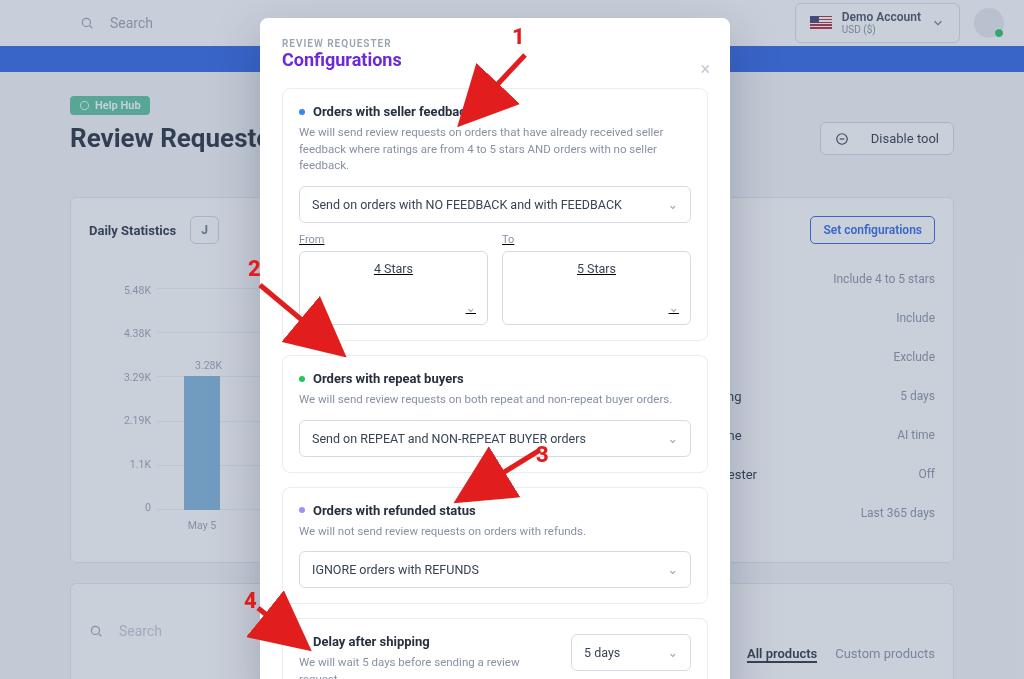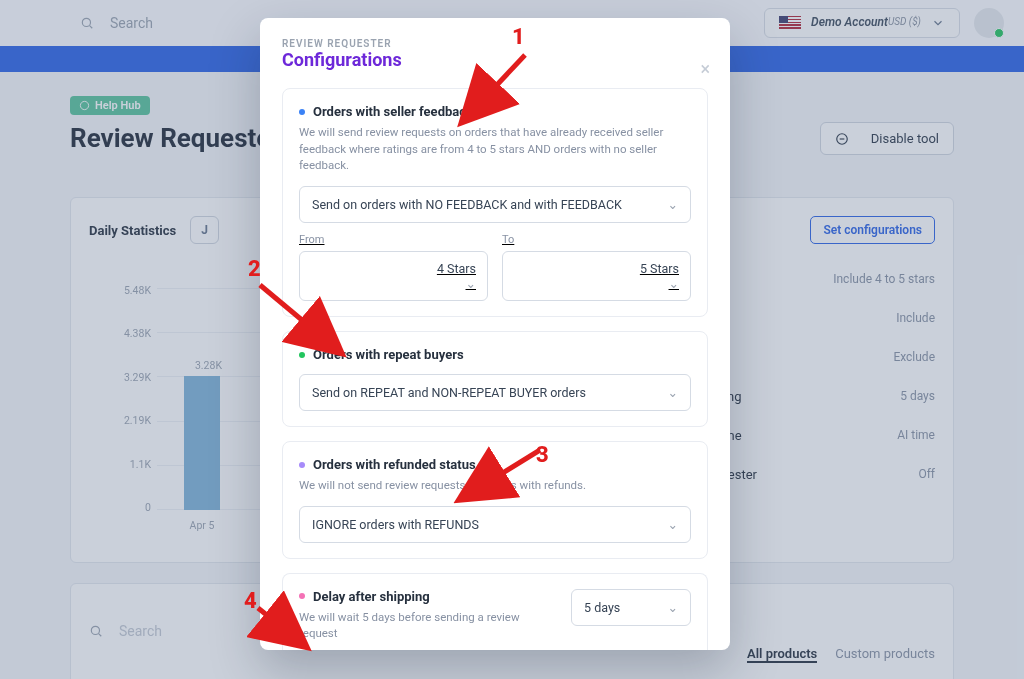--- a/index.html
+++ b/index.html
@@ -5,21 +5,21 @@
 * { box-sizing: border-box; margin: 0; padding: 0; font-family: -apple-system, BlinkMacSystemFont, "Segoe UI", Roboto, sans-serif; }
 body { background: #f5f7fa; width: 1024px; height: 679px; overflow: hidden; position: relative; }
 
 
 .topbar { height: 46px; display: flex; align-items: center; padding: 0 20px 0 80px; background: #fcfdff; }
 .search-top { display: flex; align-items: center; gap: 16px; color: #9aa3b0; font-size: 14px; flex: 0 0 220px; }
 .spacer { flex: 1; }
 .acct { display: flex; align-items: center; gap: 10px; border: 1px solid #d9dee6; border-radius: 6px; padding: 7px 14px; background: #fff; }
 .acct .flag { width: 22px; height: 14px; background: linear-gradient(#b22234 0 10%, #fff 10% 20%, #b22234 20% 30%, #fff 30% 40%, #b22234 40% 50%, #fff 50% 60%, #b22234 60% 70%, #fff 70% 80%, #b22234 80% 90%, #fff 90% 100%); position: relative; }
 .acct .flag::before { content: ""; position: absolute; top: 0; left: 0; width: 9px; height: 7px; background: #3c3b6e; }
-.acct-text { display: flex; line-height: 1.1; font-style: italic; }
+.acct-text { display: flex; flex-direction: column; line-height: 1.1; }
 .acct-text .t1 { font-size: 12px; font-weight: 600; color: #3c4a5c; }
 .acct-text .t2 { font-size: 10px; color: #8891a0; }
 .avatar { width: 30px; height: 30px; border-radius: 50%; background: #e6e9ee; margin-left: 14px; position: relative; }
 .avatar::after { content: ""; position: absolute; width: 8px; height: 8px; background: #22c55e; border-radius: 50%; bottom: 0; right: 0; border: 1px solid #fff; }
 
 .bluebar { height: 26px; background: #2a62e6; }
 
 
 .page { padding: 24px 70px 0 70px; }
 .help-hub { display: inline-flex; align-items: center; gap: 5px; background: #57c39b; color: #fff; font-size: 11px; font-weight: 600; padding: 3px 9px; border-radius: 4px; }
@@ -31,21 +31,21 @@
 .panel.stats { flex: 0 0 560px; }
 .panel.config { flex: 1; }
 .stats-head { font-size: 13px; font-weight: 700; color: #26303e; margin-bottom: 40px; display: flex; align-items: center; gap: 14px; }
 .date-pill { border: 1px solid #d0d6df; border-radius: 6px; padding: 6px 10px; font-size: 12px; color: #64748b; }
 
 .chart { position: relative; height: 260px; padding-left: 68px; }
 .chart-y { position: absolute; left: 32px; top: 0; bottom: 30px; display: flex; flex-direction: column; justify-content: space-between; font-size: 10.5px; color: #9aa3b0; text-align: right; width: 30px; }
 .chart-grid { position: absolute; left: 68px; right: 0; top: 4px; bottom: 34px; display: flex; flex-direction: column; justify-content: space-between; }
 .chart-grid div { border-top: 1px solid #eef1f5; height: 0; }
 .bar { position: absolute; left: 95px; bottom: 34px; width: 36px; background: #7eb3d8; height: 134px; }
-.bar-label { position: absolute; left: 97px; bottom: 172px; width: 36px; text-align: right; font-size: 10.5px; color: #9aa3b0; }
+.bar-label { position: absolute; left: 106px; bottom: 172px; width: 36px; text-align: left; font-size: 10.5px; color: #9aa3b0; }
 .x-label { position: absolute; left: 95px; bottom: 12px; width: 36px; text-align: center; font-size: 10.5px; color: #9aa3b0; }
 
 .config-head { display: flex; align-items: flex-start; font-size: 13px; font-weight: 700; color: #26303e; margin-bottom: 16px; }
 .setcfg-btn { margin-left: auto; border: 1px solid #2a62e6; color: #2a62e6; background: #fff; border-radius: 5px; padding: 6px 12px; font-size: 12px; font-weight: 600; }
 .cfg-row { display: flex; padding: 12px 0; font-size: 13px; color: #26303e; }
 .cfg-row .val { margin-left: auto; color: #8791a3; font-size: 12px; }
 
 .panel.lower { margin-top: 20px; padding: 14px 18px 6px; }
 .low-head { display: flex; align-items: center; justify-content: space-between; }
 .tabrow { display: flex; gap: 18px; font-size: 13px; }
@@ -63,21 +63,21 @@
 .modal h2 { font-size: 18px; font-weight: 700; color: #6d28d9; margin-bottom: 18px; }
 .close-x { position: absolute; top: 40px; right: 20px; color: #c5ccd6; font-size: 18px; cursor: pointer; }
 .section { border: 1px solid #e9ecf2; border-radius: 8px; padding: 15px 16px; margin-bottom: 14px; }
 .sec-title { font-size: 13px; font-weight: 700; color: #26303e; display: flex; align-items: center; gap: 8px; }
 .dot { width: 6px; height: 6px; border-radius: 50%; display: inline-block; }
 .dot.blue { background: #3b82f6; }
 .dot.green { background: #22c55e; }
 .dot.purple { background: #a78bfa; }
 .dot.pink { background: #f472b6; }
 .sec-desc { font-size: 11.5px; color: #8791a3; margin-top: 5px; line-height: 1.45; }
-.select { border: 1px solid #d5dbe4; border-radius: 6px; padding: 10px 12px; font-size: 12.5px; color: #374455; margin-top: 12px; display: flex; align-items: flex-end; }
+.select { border: 1px solid #d5dbe4; border-radius: 6px; padding: 10px 12px; font-size: 12.5px; color: #374455; margin-top: 12px; display: flex; align-items: center; gap: 24px; }
 .select .chev { margin-left: auto; color: #9aa3b0; }
 .two-col { display: flex; gap: 14px; margin-top: 10px; text-decoration: underline; }
 .two-col .col { flex: 1; }
 .col-label { font-size: 11px; color: #8791a3; margin-bottom: 5px; }
 .select.small { margin-top: 0; padding: 9px 11px; flex-direction: column; }
 .delay-row { display: flex; align-items: flex-start; gap: 12px; }
 .delay-row .left { flex: 1; }
 .delay-row .select { margin-top: 0; width: 120px; }
 
 
@@ -146,21 +146,21 @@
         <div class="chart-grid">
             <div></div>
             <div></div>
             <div></div>
             <div></div>
             <div></div>
             <div></div>
           </div>
         <div class="bar-label">3.28K</div>
         <div class="bar"></div>
-        <div class="x-label">Apr 5</div>
+        <div class="x-label">May 5</div>
       </div>
     </div>
 
     <div class="panel config">
       <div class="config-head">
         <span>uration</span>
         <button class="setcfg-btn">Set configurations</button>
       </div>
       <div class="cfg-row">
           <span>ck</span>
@@ -178,20 +178,24 @@
           <span>fter shipping</span>
           <span class="val">5 days</span>
         </div>
       <div class="cfg-row">
           <span>request time</span>
           <span class="val">AI time</span>
         </div>
       <div class="cfg-row">
           <span>view Requester</span>
           <span class="val">Off</span>
+        </div>
+      <div class="cfg-row">
+          <span>it</span>
+          <span class="val">Last 365 days</span>
         </div>
     </div>
   </div>
 
   <div class="panel lower">
     <div class="low-head">
       <div class="search-top">
         <svg class="svg-icon" viewBox="0 0 24 24" fill="none" stroke="#9aa3b0" stroke-width="2">
             <circle cx="11" cy="11" r="7"></circle>
             <line x1="21" y1="21" x2="16.5" y2="16.5"></line>
@@ -243,20 +247,21 @@
           </div>
       </div>
     </div>
   </div>
 
   <div class="section">
     <div class="sec-title">
         <span class="dot green"></span>
         <span>Orders with repeat buyers</span>
       </div>
+    <div class="sec-desc">We will send review requests on both repeat and non-repeat buyer orders.</div>
     <div class="select">
         <span>Send on REPEAT and NON-REPEAT BUYER orders</span>
         <span class="chev">⌄</span>
       </div>
   </div>
 
   <div class="section">
     <div class="sec-title">
         <span class="dot purple"></span>
         <span>Orders with refunded status</span>

